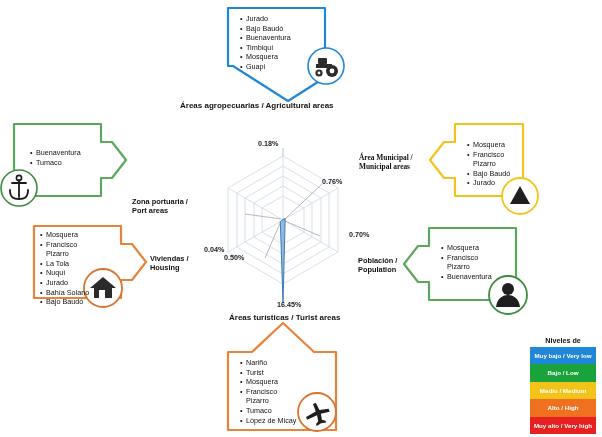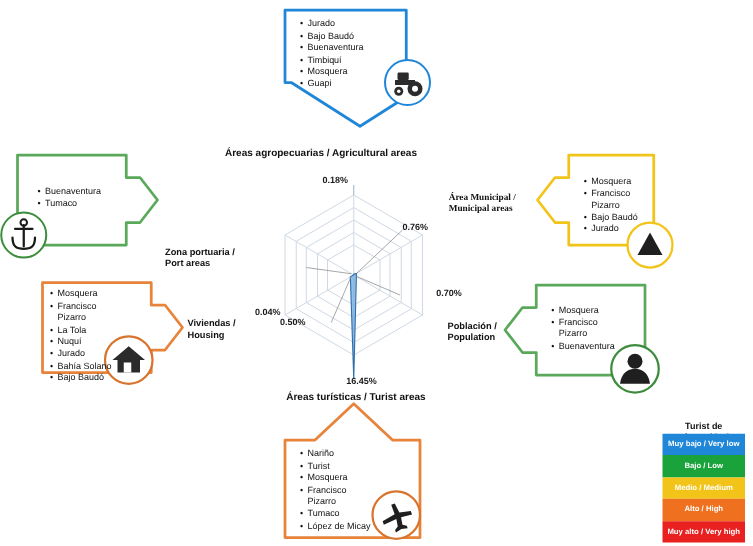--- a/index.html
+++ b/index.html
@@ -204,21 +204,21 @@
   </svg>
 
   <div class="list-box" style="left:240px; top:14px;">
     <div class="li">Jurado</div>
     <div class="li">Bajo Baudó</div>
     <div class="li">Buenaventura</div>
     <div class="li">Timbiquí</div>
     <div class="li">Mosquera</div>
     <div class="li">Guapi</div>
   </div>
-  <div class="title-cap" style="left:180px; top:118px;">Áreas agropecuarias / Agricultural areas</div>
+  <div class="title-cap" style="left:180px; top:101px;">Áreas agropecuarias / Agricultural areas</div>
 
   <div class="list-box" style="left:30px; top:148px;">
     <div class="li">Buenaventura</div>
     <div class="li">Tumaco</div>
   </div>
   <div class="axis-label" style="left:132px; top:153px;margin-top:44px;">
     <div>Zona portuaria /</div>
     <div>Port areas</div>
   </div>
 
@@ -272,21 +272,21 @@
   <div class="title-cap" style="left:229px; top:313px;">Áreas turísticas / Turist areas</div>
 
   <div class="value-label" style="left:258px; top:139px;">0.18%</div>
   <div class="value-label" style="left:322px; top:177px;">0.76%</div>
   <div class="value-label" style="left:320px; top:230px;padding-left:29px;">0.70%</div>
   <div class="value-label" style="left:277px; top:300px;">16.45%</div>
   <div class="value-label" style="left:224px; top:253px;">0.50%</div>
   <div class="value-label" style="left:204px; top:209px;margin-top:36px;">0.04%</div>
 
   <div class="legend-title" style="left:526px; top:337px;">
-    <div>Turist de</div>
+    <div>Niveles de</div>
     <div>afectación /</div>
     <div>Levels of</div>
     <div>affectation</div>
   </div>
   <div class="legend-box" style="top:347px;">
     <div class="legend-row" style="background:#1f86d8;">Muy bajo / Very low</div>
     <div class="legend-row" style="background:#19a33a;">Bajo / Low</div>
     <div class="legend-row" style="background:#f2c41a;">Medio / Medium</div>
     <div class="legend-row" style="background:#ef7120;">Alto / High</div>
     <div class="legend-row" style="background:#e8201f;">Muy alto / Very high</div>

